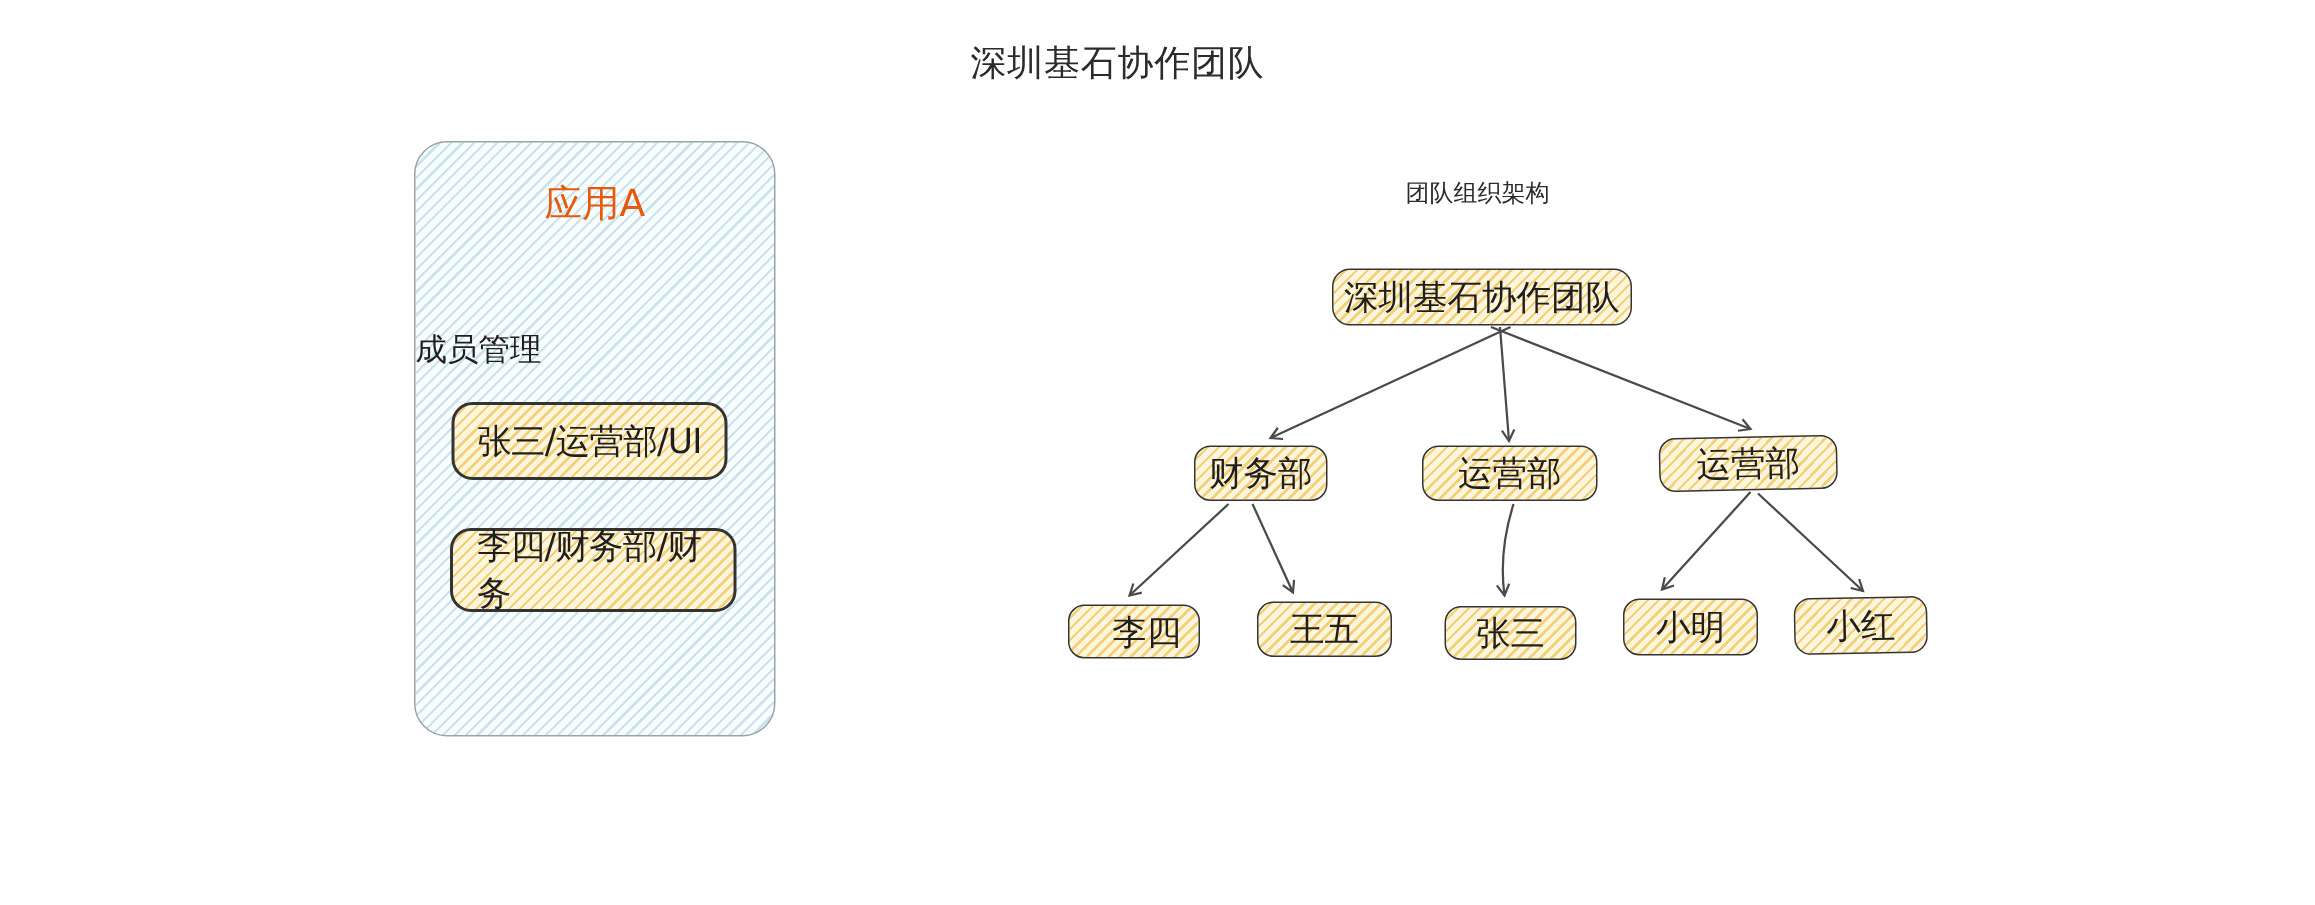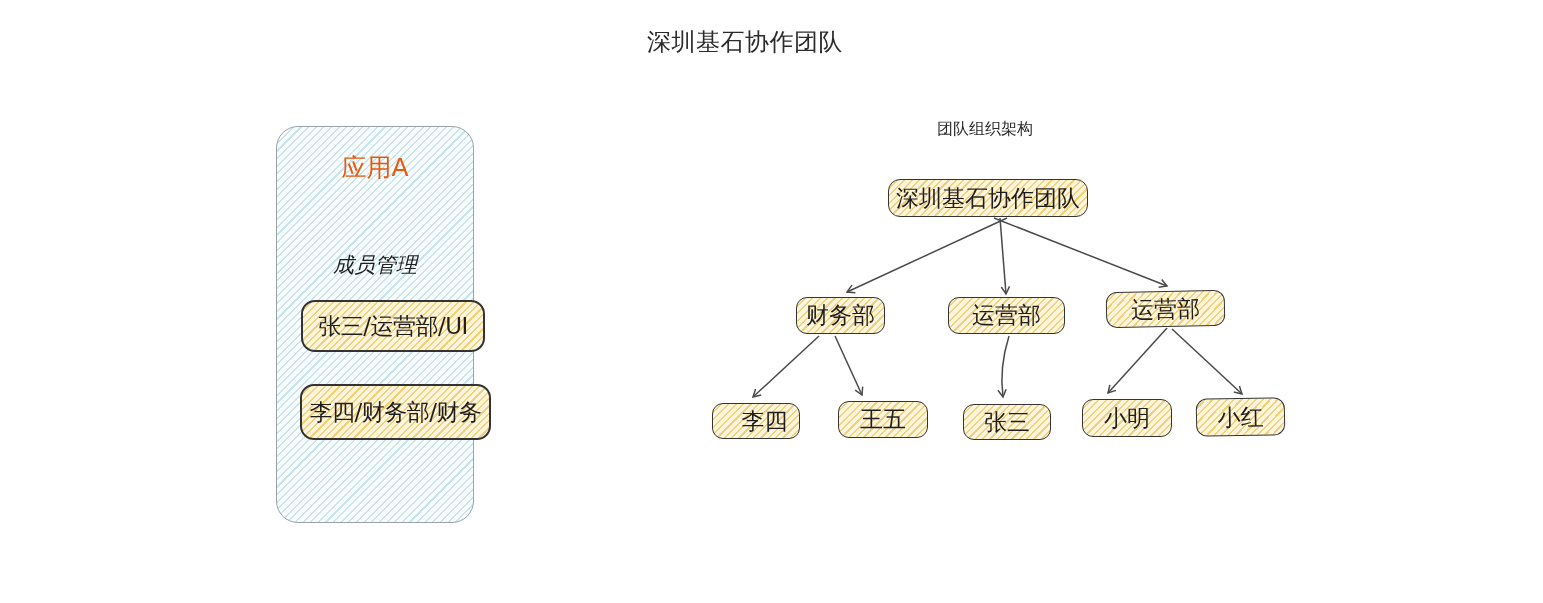--- a/index.html
+++ b/index.html
@@ -23,60 +23,58 @@
     letter-spacing: 0.5px;
   }
   .org-title {
     left: 845px; top: 103px; width: 280px;
     text-align: center;
     font-size: 16px; color: #2b2b2b;
   }
 
   
   .app-panel {
-    left: 276px; top: 110px; width: 198px; height: 397px;
+    left: 276px; top: 78px; width: 241px; height: 397px;
     border: 1.5px solid #9aa4a8;
     border-radius: 22px;
     background:
       repeating-linear-gradient(135deg,
         rgba(140, 201, 219, 0.42) 0px, rgba(140, 201, 219, 0.42) 1.5px,
         rgba(249, 253, 254, 0.92) 1.5px, rgba(249, 253, 254, 0.92) 5.4px),
       #f4fafb;
     box-sizing: border-box;
   }
   .app-panel-title {
     left: 0; top: 24px; width: 100%;
     text-align: center;
     font-size: 25px;
     color: #e8590c;
   }
   .member-mgmt-label {
     left: 0; top: 124px; width: 100%;
-    text-align: center;
     font-size: 21px;
     color: #1f1f1f;
-    font-style: italic;
   }
   .member-card {
     display: flex; align-items: center; justify-content: center;
     border: 2px solid #333333;
     border-radius: 14px;
     font-size: 23px;
     letter-spacing: -0.5px;
     box-sizing: border-box;
   }
   .hatch-yellow {
     background:
       repeating-linear-gradient(135deg,
         rgba(243, 198, 97, 0.78) 0px, rgba(243, 198, 97, 0.78) 1.6px,
         rgba(253, 246, 221, 0.95) 1.6px, rgba(253, 246, 221, 0.95) 5.2px),
       #fdf4da;
   }
   .member-card-1 { left: 24px; top: 173px; width: 184px; height: 52px; }
-  .member-card-2 { left: 23px; top: 257px; width: 191px; height: 56px; }
+  .member-card-2 { left: 23px; top: 257px; width: 191px; height: 56px; padding-left: 16px; }
 
   
   .tree-node {
     display: flex; align-items: center; justify-content: center;
     border: 1.8px solid #343434;
     border-radius: 11px;
     font-size: 23px;
     color: #1e1e1e;
     box-sizing: border-box;
     white-space: nowrap;

